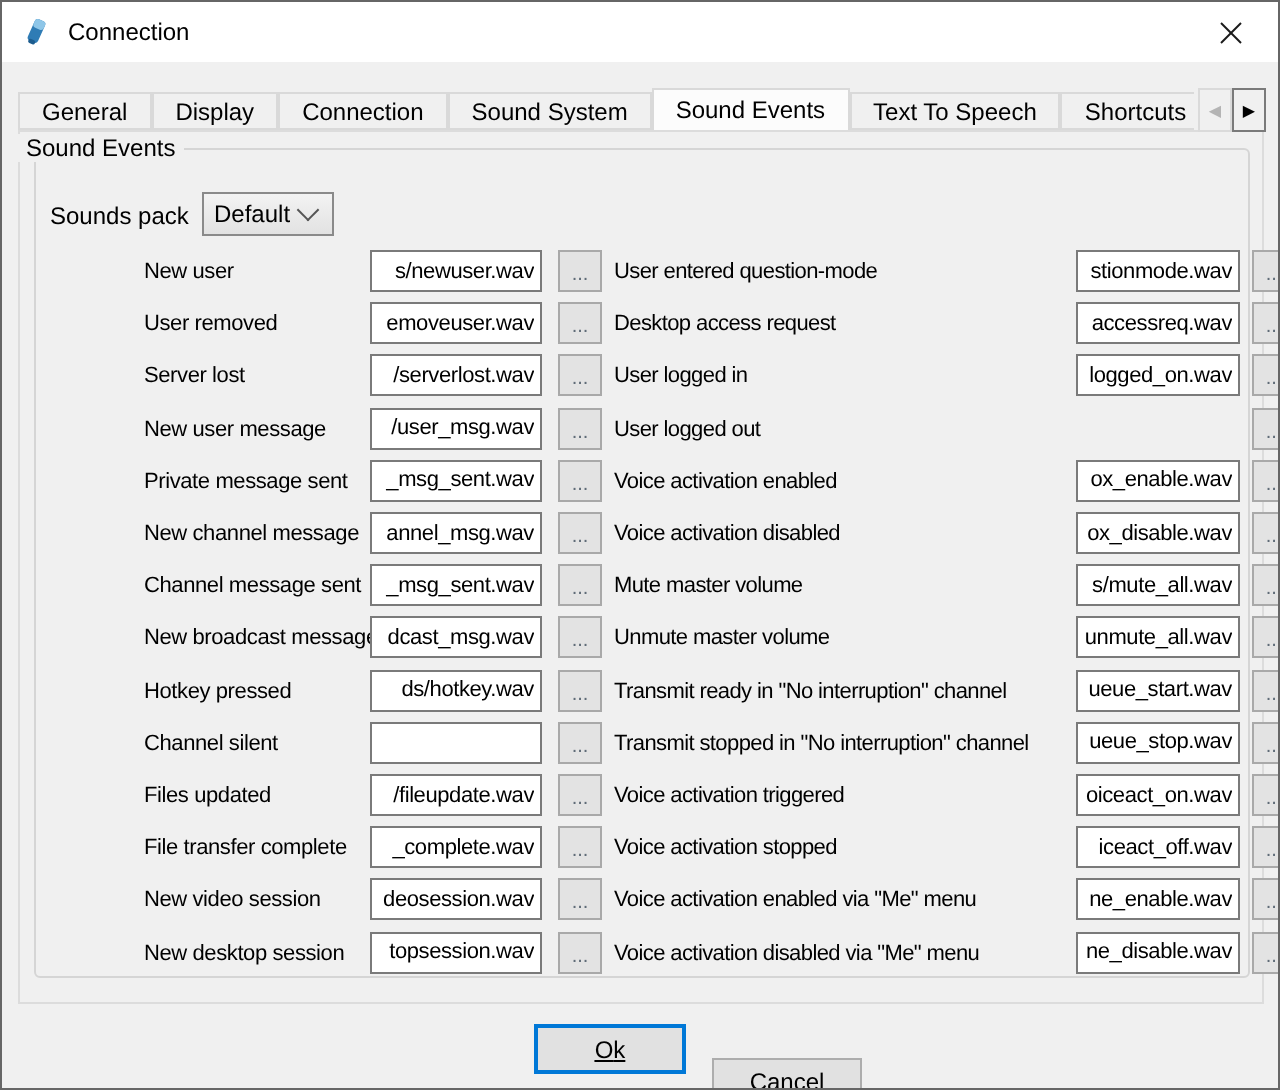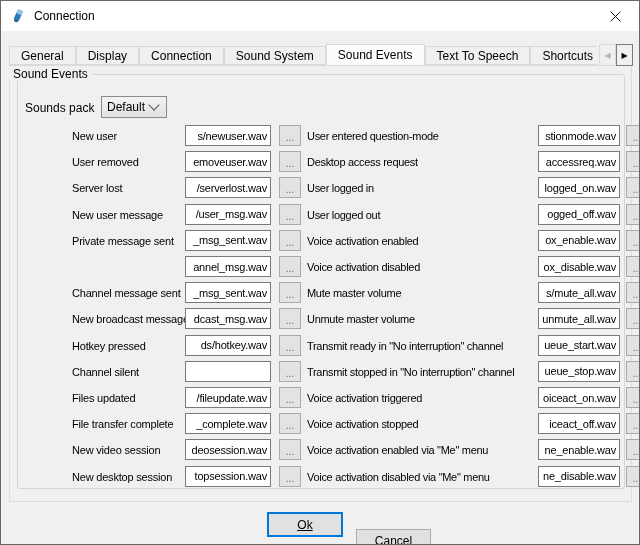--- a/index.html
+++ b/index.html
@@ -173,40 +173,40 @@
     </div>
   </div>
 
   <div class="row" style="top: 202.6px;">
     <span class="evt-label lbl-l">New user message</span>
     <input class="snd-input fld-l" type="text" value="/user_msg.wav" style="">
     <div class="browse-btn btn-l">
       <span class="dots">...</span>
     </div>
     <span class="evt-label lbl-r">User logged out</span>
-    <input class="snd-input fld-r" type="text" value="ogged_off.wav" style="">
     <div class="browse-btn btn-r">
       <span class="dots">...</span>
     </div>
   </div>
 
   <div class="row" style="top: 228.8px;">
     <span class="evt-label lbl-l">Private message sent</span>
     <input class="snd-input fld-l" type="text" value="_msg_sent.wav" style="">
     <div class="browse-btn btn-l">
       <span class="dots">...</span>
     </div>
     <span class="evt-label lbl-r">Voice activation enabled</span>
     <input class="snd-input fld-r" type="text" value="ox_enable.wav" style="">
     <div class="browse-btn btn-r">
       <span class="dots">...</span>
     </div>
   </div>
 
   <div class="row" style="top: 255px;">
+    <span class="evt-label lbl-l">New channel message</span>
     <input class="snd-input fld-l" type="text" value="annel_msg.wav" style="">
     <div class="browse-btn btn-l">
       <span class="dots">...</span>
     </div>
     <span class="evt-label lbl-r">Voice activation disabled</span>
     <input class="snd-input fld-r" type="text" value="ox_disable.wav" style="">
     <div class="browse-btn btn-r">
       <span class="dots">...</span>
     </div>
   </div>

